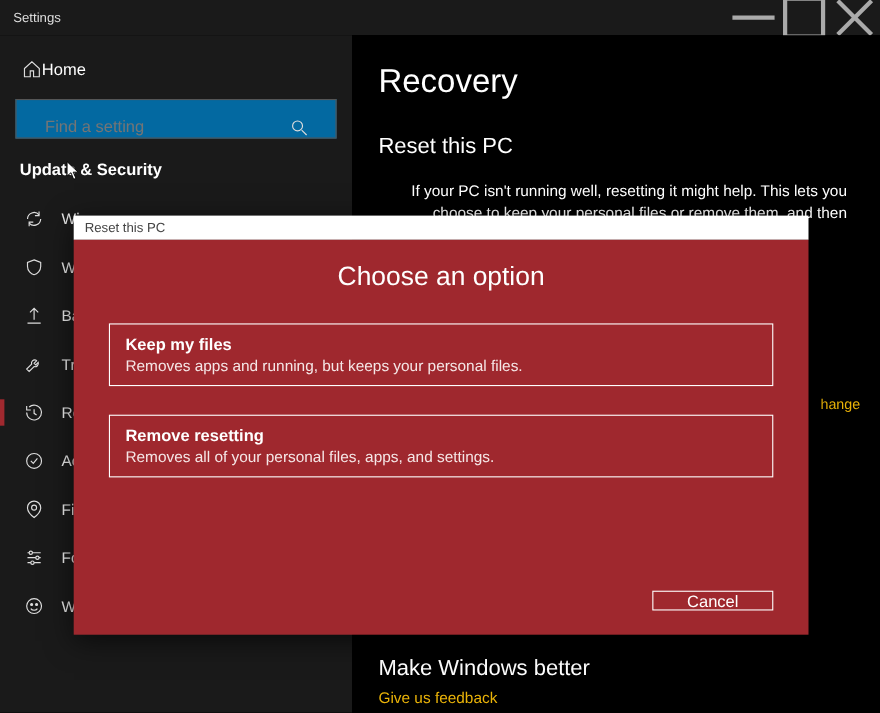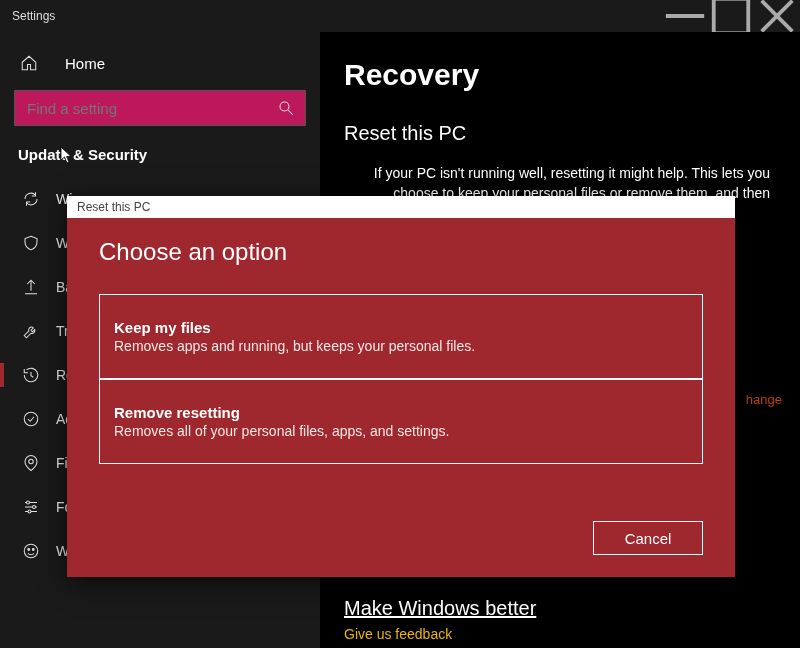--- a/index.html
+++ b/index.html
@@ -41,31 +41,31 @@
   }
   .sidebar {
     width: 320px;
     background: #1a1a1a;
     padding: 14px 14px 0 14px;
     box-sizing: border-box;
   }
   .home-row {
     display: flex;
     align-items: center;
-    gap: 27px;
+    gap: 0;
     padding: 8px 6px 18px 6px;
     font-size: 15px;
   }
   .search {
     display: flex;
-    align-items: center;
+    align-items: flex-end;
     border: 1px solid #555;
-    background: #be185d;
+    background: #0369a1;
     height: 34px;
-    padding: 0 10px;
+    padding: 0 24px;
     margin-bottom: 18px;
   }
   .search input {
     flex: 1;
     background: transparent;
     border: none;
     color: #ddd;
     font-size: 15px;
     outline: none;
   }
@@ -107,53 +107,52 @@
   }
   .icon svg { width: 18px; height: 18px; stroke: #ddd; fill: none; stroke-width: 1.4; }
   .main {
     flex: 1;
     background: #000;
     padding: 26px 30px 0 24px;
     box-sizing: border-box;
     position: relative;
   }
   .main h1 {
-    font-weight: 700;
+    font-weight: 400;
     font-size: 30px;
     margin: 0 0 30px 0;
   }
   .main h2 {
     font-weight: 400;
     font-size: 20px;
     margin: 0 0 18px 0;
   }
   .main .desc {
     font-size: 14px;
     color: #fff;
     line-height: 1.45;
     max-width: 440px;
     text-align: right;
   }
   .change-text {
     position: absolute;
     right: 18px;
-    top: 360px;
+    top: 328px;
     font-size: 13px;
-    color: #c2410c;
+    color: #eab308;
   }
   .footer-area {
     position: absolute;
     bottom: 6px;
     left: 24px;
   }
   .footer-area h3 {
     font-weight: 400;
     font-size: 20px;
     margin: 0 0 6px 0;
-    text-decoration: underline;
   }
   .feedback-link {
     color: #eab308;
     font-size: 14px;
   }
 
   
   .dialog {
     position: absolute;
     left: 67px;
@@ -176,46 +175,47 @@
     height: calc(100% - 22px);
     padding: 20px 32px 18px 32px;
     box-sizing: border-box;
     position: relative;
   }
   .dlg-body h2 {
     font-weight: 300;
     font-size: 24px;
     margin: 0 0 28px 0;
     color: #fff;
+    text-align: center;
   }
   .option {
     border: 1px solid #fff;
-    padding: 24px 14px;
-    margin-bottom: 0;
+    padding: 10px 14px;
+    margin-bottom: 26px;
     cursor: pointer;
   }
   .option .opt-title {
     font-weight: 600;
     font-size: 15px;
   }
   .option .opt-desc {
     font-size: 14px;
     margin-top: 2px;
     color: #f5e6e6;
   }
   .cancel-btn {
     position: absolute;
     right: 32px;
     bottom: 22px;
     border: 1px solid #fff;
     color: #fff;
     background: transparent;
     font-size: 15px;
     width: 110px;
-    height: 34px;
+    height: 18px;
     cursor: pointer;
     margin-top: 15px;
   }
 
   .cursor {
     position: absolute;
     left: 60px;
     top: 146px;
     pointer-events: none;
   }

